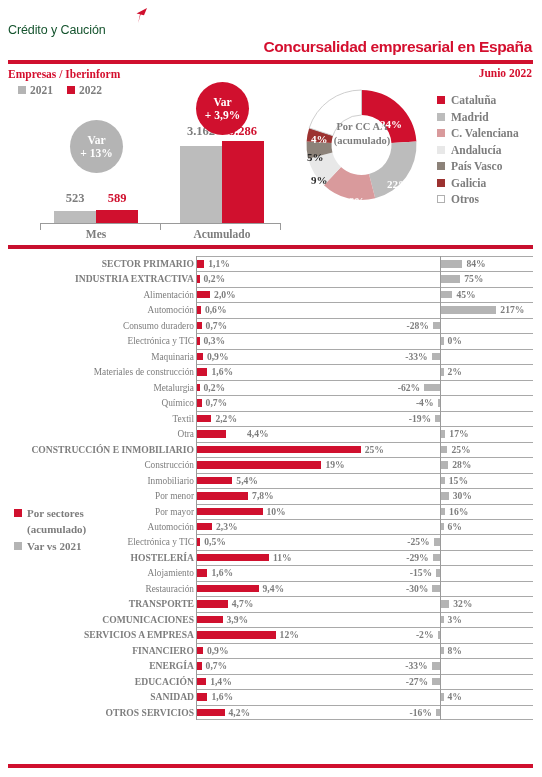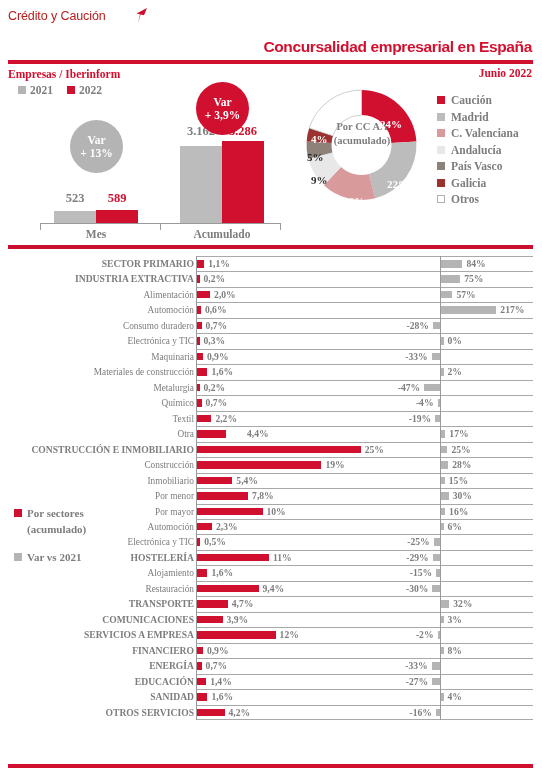--- a/index.html
+++ b/index.html
@@ -17,21 +17,21 @@
   .logo-main{
     font-family:"Liberation Serif", serif;
     font-weight:bold;font-size:25px;color:#8b8b8b;letter-spacing:-0.4px;
     line-height:26px;
   }
   .logo-swoosh{
     position:absolute;left:118px;top:2px;width:22px;height:16px;
   }
   .logo-sub{
     font-family:"Liberation Sans", sans-serif;
-    font-size:12.5px;color:#b91c1c;line-height:14px;margin-top:3px;letter-spacing:-0.1px;
+    font-size:12.5px;color:#14532d;line-height:14px;margin-top:17px;letter-spacing:-0.1px;
   }
 
   
   .main-title{
     position:absolute;right:10px;top:38px;
     font-family:"Liberation Sans", sans-serif;
     font-weight:bold;font-size:15.5px;color:#d40f2e;letter-spacing:-0.35px;
     white-space:nowrap;
   }
   .rule-top{position:absolute;left:8px;top:60px;width:525px;height:3.5px;background:#d0102e;}
@@ -120,21 +120,21 @@
     position:absolute;top:1px;font-family:"Liberation Serif", serif;font-weight:bold;
     font-size:9.6px;color:#7d7d7d;white-space:nowrap;line-height:14px;
   }
 
   .sect-legend{position:absolute;left:14px;top:506px;width:150px;}
   .sl-row{display:flex;align-items:flex-start;gap:5px;margin-bottom:2px;}
   .sl-sw{width:8px;height:8px;display:inline-block;margin-top:3px;flex:0 0 auto;}
   .sl-txt{font-family:"Liberation Serif", serif;font-weight:bold;font-size:11px;color:#7d7d7d;line-height:14px;}
   .sl-sub{font-family:"Liberation Serif", serif;font-weight:bold;font-size:11px;color:#7d7d7d;
     line-height:14px;margin-left:13px;}
-  .sl-row2{display:flex;align-items:center;gap:5px;margin-top:14px;}
+  .sl-row2{display:flex;align-items:center;gap:5px;margin-top:3px;}
 </style>
 </head>
 <body>
 
 <div class="page">
 
   <div class="logo">
     <svg class="logo-swoosh" viewBox="0 0 22 16">
       <path d="M21 0 L10.5 5.5 L14 6.2 L12.2 15 L14.6 6.4 L18 7.2 Z" fill="#d0102e"></path>
     </svg>
@@ -212,21 +212,21 @@
     <div class="slice-lab" style="left:87px;top:96px;color:#ffffff;">22%</div>
     <div class="slice-lab" style="left:43px;top:113px;color:#ffffff;">16%</div>
     <div class="slice-lab" style="left:11px;top:92px;color:#2e2e2e;">9%</div>
     <div class="slice-lab" style="left:7px;top:69px;color:#262626;">5%</div>
     <div class="slice-lab" style="left:11px;top:51px;color:#ffffff;">4%</div>
   </div>
 
   <div class="donut-legend">
     <div class="dl-item">
       <span class="dl-sw" style="background:#d0102e;"></span>
-      <span class="dl-txt">Caución</span>
+      <span class="dl-txt">Cataluña</span>
     </div>
     <div class="dl-item">
       <span class="dl-sw" style="background:#bcbcbc;"></span>
       <span class="dl-txt">Madrid</span>
     </div>
     <div class="dl-item">
       <span class="dl-sw" style="background:#d99a9c;"></span>
       <span class="dl-txt">C. Valenciana</span>
     </div>
     <div class="dl-item">
@@ -271,21 +271,21 @@
         <div class="rval" style="left: 464.125px;">75%</div>
       </div>
       <div class="srow">
         <div class="sep"></div>
         <div class="axis-left"></div>
         <div class="axis-right"></div>
         <div class="slabel">Alimentación</div>
         <div class="lbar" style="width: 13.1px;"></div>
         <div class="lval" style="left: 214.1px;">2,0%</div>
         <div class="rbar" style="width: 11.475px; left: 441px;"></div>
-        <div class="rval" style="left: 456.475px;">57%</div>
+        <div class="rval" style="left: 456.475px;">45%</div>
       </div>
       <div class="srow">
         <div class="sep"></div>
         <div class="axis-left"></div>
         <div class="axis-right"></div>
         <div class="slabel">Automoción</div>
         <div class="lbar" style="width: 3.93px;"></div>
         <div class="lval" style="left: 204.93px;">0,6%</div>
         <div class="rbar" style="width: 55.335px; left: 441px;"></div>
         <div class="rval" style="left: 500.335px;">217%</div>
@@ -331,21 +331,21 @@
         <div class="rval" style="left: 447.5px;">2%</div>
       </div>
       <div class="srow">
         <div class="sep"></div>
         <div class="axis-left"></div>
         <div class="axis-right"></div>
         <div class="slabel">Metalurgia</div>
         <div class="lbar" style="width: 2.5px;"></div>
         <div class="lval" style="left: 203.5px;">0,2%</div>
         <div class="rbar" style="width: 15.81px; left: 424.19px;"></div>
-        <div class="rval" style="right: 121.81px;">-47%</div>
+        <div class="rval" style="right: 121.81px;">-62%</div>
       </div>
       <div class="srow">
         <div class="sep"></div>
         <div class="axis-left"></div>
         <div class="axis-right"></div>
         <div class="slabel">Químico</div>
         <div class="lbar" style="width: 4.585px;"></div>
         <div class="lval" style="left: 205.585px;">0,7%</div>
         <div class="rbar" style="width: 2.5px; left: 437.5px;"></div>
         <div class="rval" style="right: 108.5px;">-4%</div>

